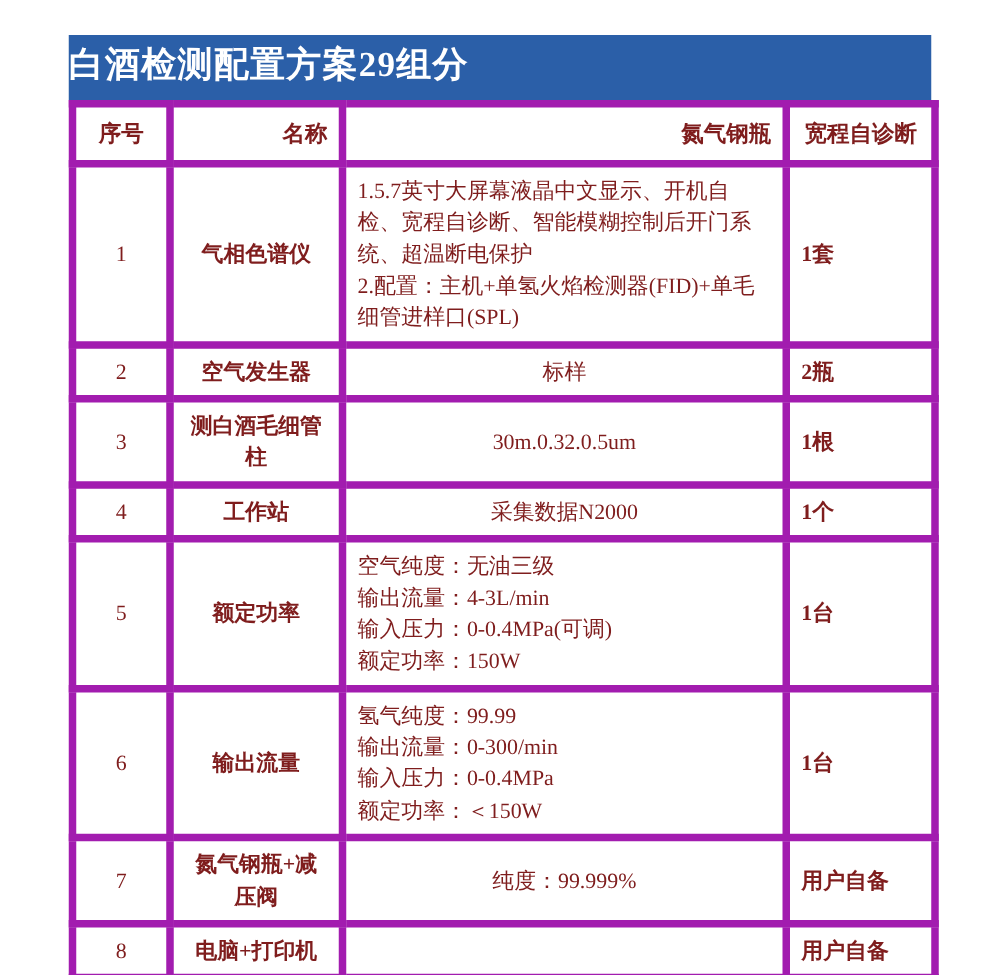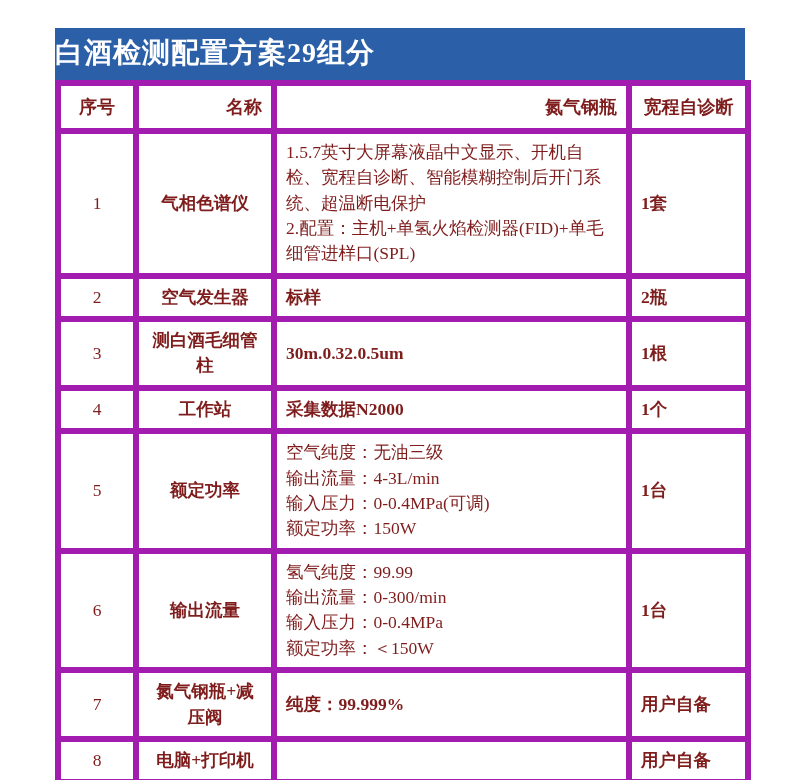--- a/index.html
+++ b/index.html
@@ -68,21 +68,21 @@
   }
   td.spec-cell {
     text-align: left;
     font-weight: normal;
   }
   td.qty {
     text-align: left;
     font-weight: bold;
     padding-left: 10px;
   }
-  td.spec-cell.plain { font-weight: bold; }
+  td.spec-cell.plain { font-weight: normal; text-align: center; }
   .multi-line { white-space: pre-line; }
   .empty-cell { min-height: 20px; }
 </style>
 </head>
 <body>
 
 <div class="page">
 
   <div class="title-bar">
     <span>白酒检测配置方案29组分</span>

